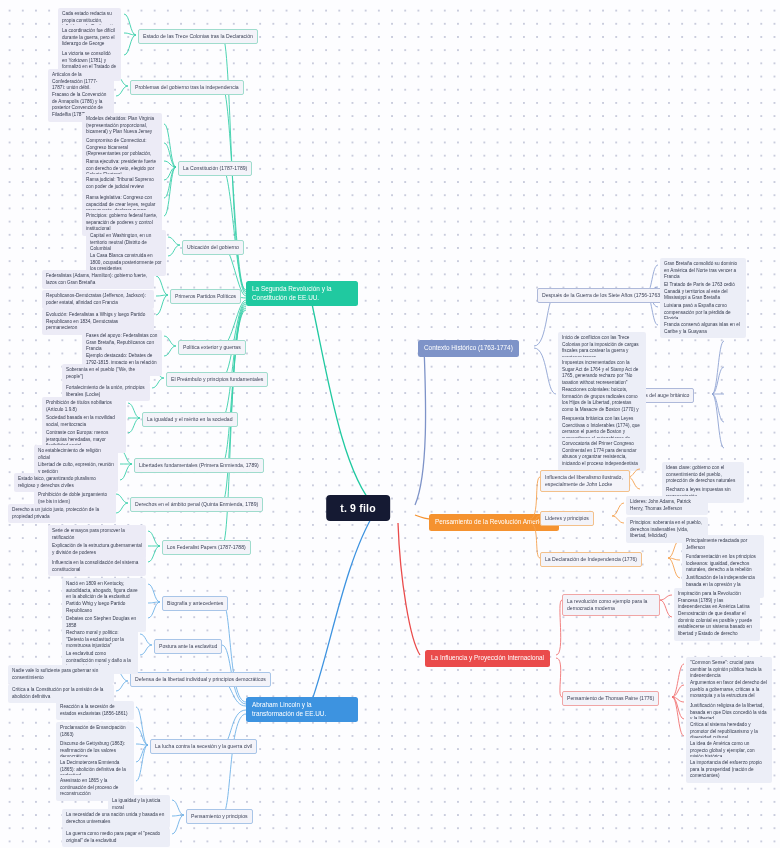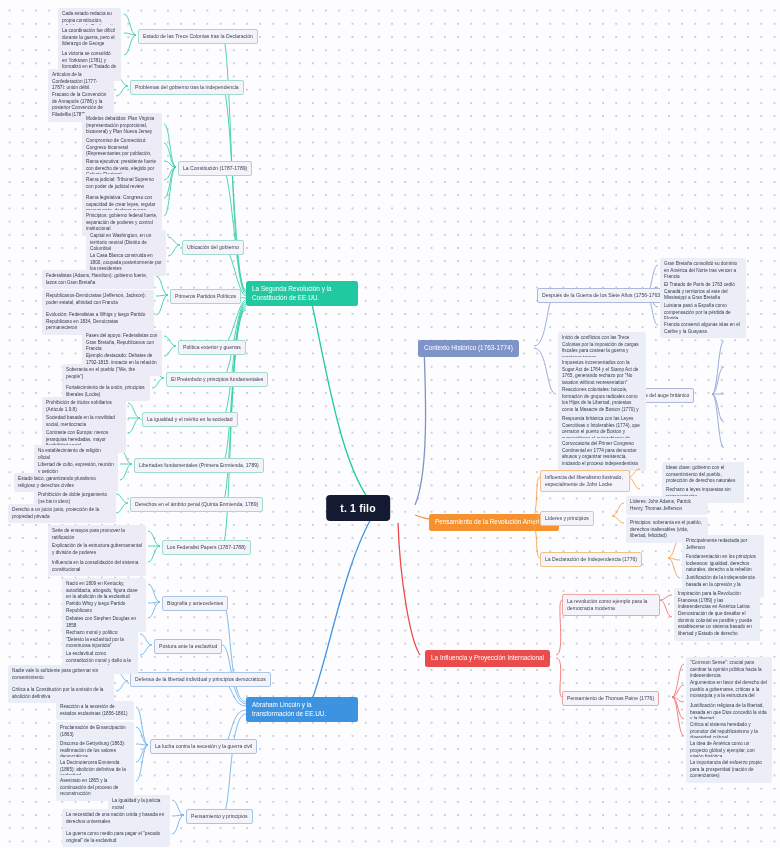--- a/index.html
+++ b/index.html
@@ -73,21 +73,21 @@
 
   <svg class="links" viewBox="0 0 780 848">
 
     <path d="M375 507 C 340 470 325 360 310 295" stroke="#20c9a0" stroke-width="1.3" fill="none"></path>
     <path d="M375 512 C 345 560 330 650 312 700" stroke="#3d93e0" stroke-width="1.3" fill="none"></path>
     <path d="M415 505 C 430 470 425 380 424 346" stroke="#7e93c8" stroke-width="1.3" fill="none"></path>
     <path d="M415 515 C 432 522 435 518 438 519" stroke="#f5922f" stroke-width="1.3" fill="none"></path>
     <path d="M398 523 C 400 580 410 640 420 655" stroke="#ea4b4b" stroke-width="1.3" fill="none"></path>
   </svg>
 
-  <div class="node root" style="left:358px;top:495px;transform:translate(-50%,0);">t. 1 filo</div>
+  <div class="node root" style="left:358px;top:495px;transform:translate(-50%,0);">t. 9 filo</div>
 
   <div class="node main green" style="left:246px;top:281px;width:112px;">La Segunda Revolución y la Constitución de EE.UU.</div>
 
   <svg class="links" viewBox="0 0 780 848">
     <g stroke="#38cfa9" stroke-width="0.9" fill="none">
       <path d="M246 290 C 230 290 232 35 222 35"></path>
       <path d="M246 292 C 234 292 232 86 222 86"></path>
       <path d="M246 294 C 236 294 232 167 222 167"></path>
       <path d="M246 296 C 238 296 232 245 222 245"></path>
       <path d="M246 298 C 240 298 232 295 230 295"></path>

